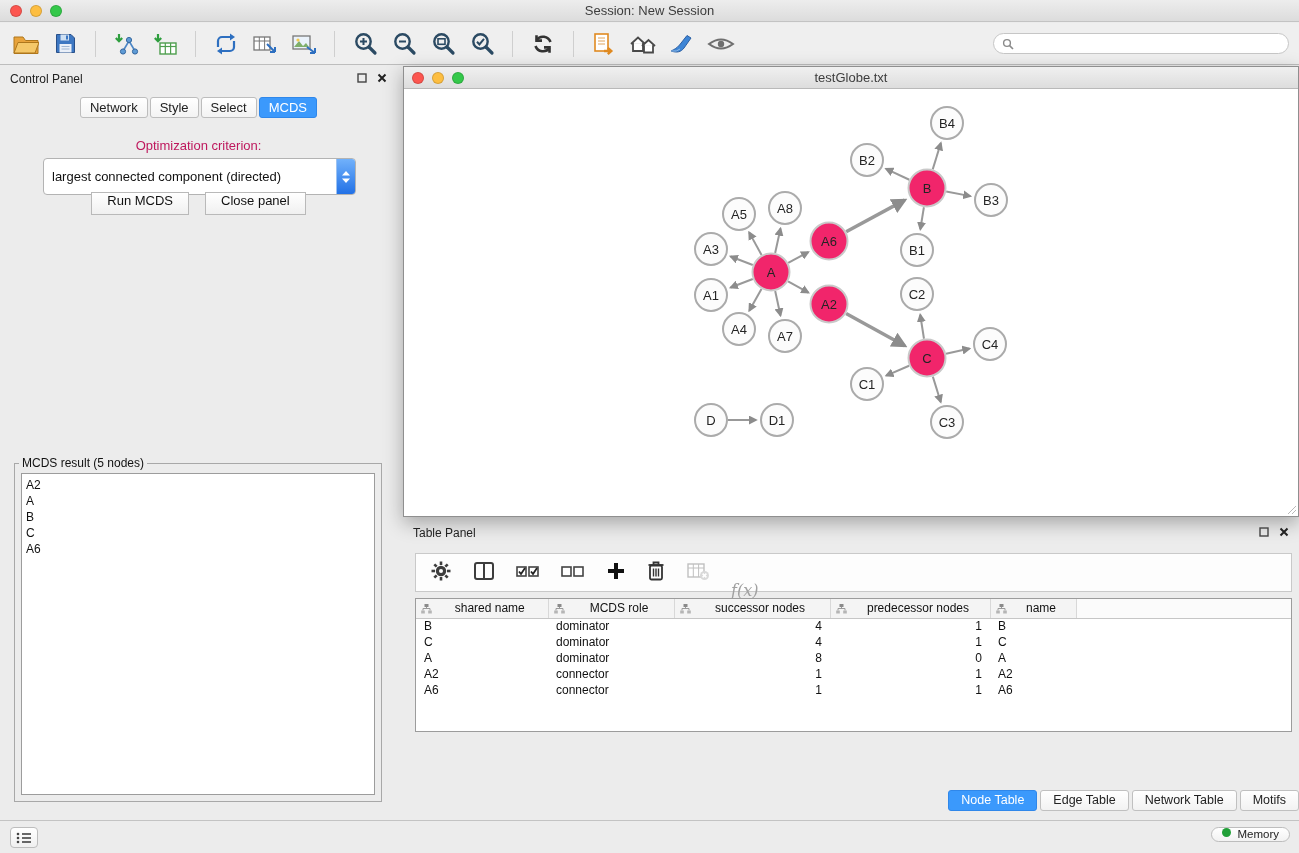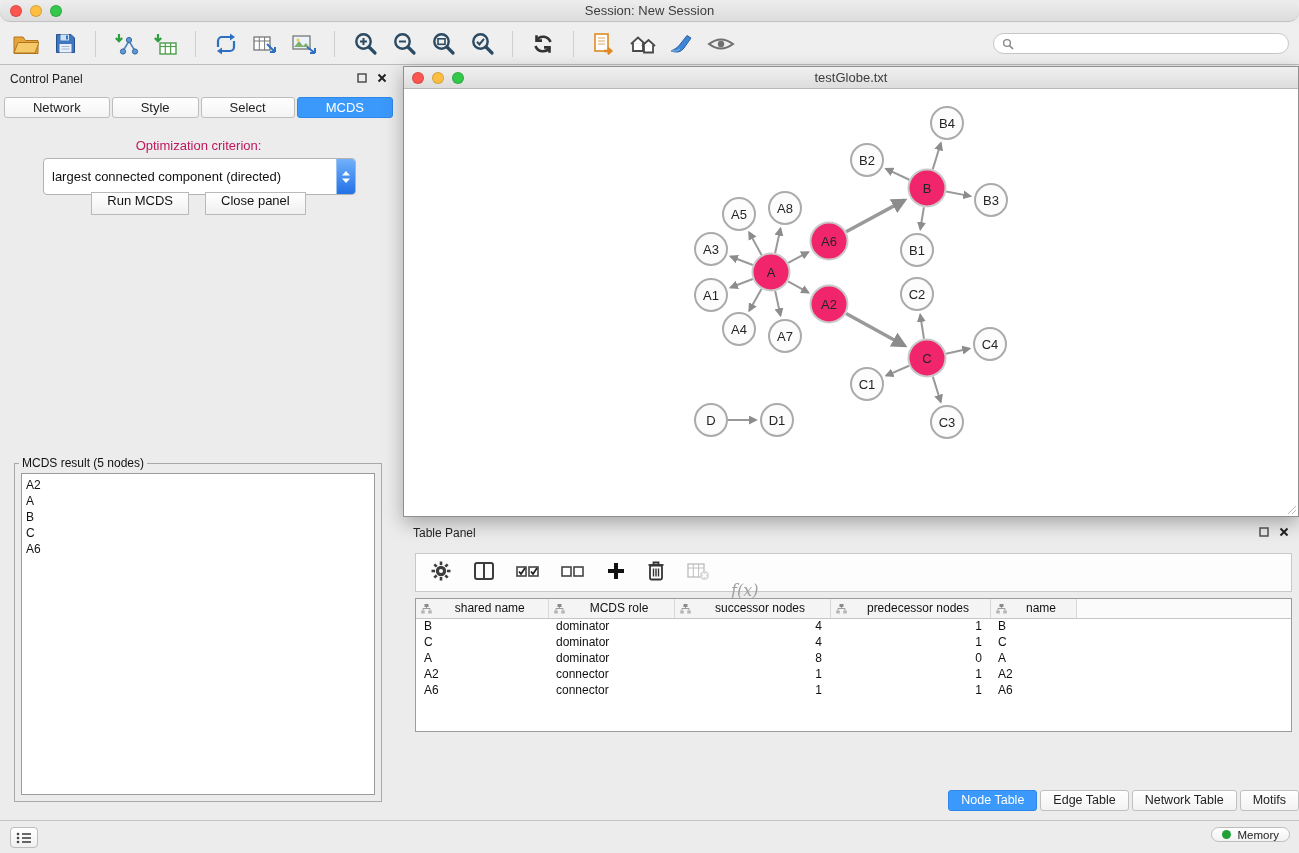--- a/index.html
+++ b/index.html
@@ -2,21 +2,21 @@
 <html><head>
 <meta charset="utf-8">
 <style>
   * { margin:0; padding:0; box-sizing:border-box; }
   html,body { width:1299px; height:853px; overflow:hidden;
     font-family:"Liberation Sans", sans-serif; background:#ececec; }
   .app { position:relative; width:1299px; height:853px; }
 
   
   .titlebar { position:absolute; left:0; top:0; width:100%; height:22px;
-    background:linear-gradient(#ededed,#dcdcdc); border-bottom:1px solid #c3c3c3;border-radius:10px; }
+    background:linear-gradient(#ededed,#dcdcdc); border-bottom:1px solid #c3c3c3; }
   .traffic { position:absolute; left:10px; top:5px; display:flex; gap:8px; }
   .light { width:12px; height:12px; border-radius:50%; border:1px solid rgba(0,0,0,.15); }
   .light.red{ background:#fc5650; } .light.yellow{ background:#fdbe41; } .light.green{ background:#34c84a; }
   .title-text { line-height:22px; text-align:center; font-size:13px; color:#3d3d3d; }
 
   
   .toolbar { position:absolute; left:0; top:23px; width:100%; height:42px;
     background:#efefef; border-bottom:1px solid #bdbdbd;
     display:flex; align-items:center; padding:0 10px; gap:7px; }
   .tbtn { width:32px; height:32px; display:flex; align-items:center; justify-content:center;
@@ -27,21 +27,21 @@
   .search-input { border:none; outline:none; flex:1; font-size:12px; background:transparent; }
 
   
   .content { position:absolute; left:0; top:66px; width:1299px; height:754px; }
 
   
   .control-panel { position:absolute; left:0; top:0; width:397px; height:754px; background:#ececec; }
   .panel-title { position:absolute; left:10px; top:6px; font-size:12px; color:#222; }
   .panel-controls { position:absolute; right:10px; top:7px; display:flex; gap:10px; align-items:center; }
   .cp-tabs { position:absolute; top:31px; left:0; width:100%; display:flex; justify-content:center; }
-  .seg-tab { height:21px; line-height:19px; padding:0 28px; font-size:13px; color:#222;
+  .seg-tab { height:21px; line-height:19px; padding:0 9px; font-size:13px; color:#222;
     background:linear-gradient(#fff,#f3f3f3); border:1px solid #bdbdbd; margin:0 1px; border-radius:3px; }
   .seg-tab.active { background:#3b99fc; color:#fff; border-color:#2f87ea; }
   .opt-label { position:absolute; top:72px; width:100%; text-align:center; font-size:13px; color:#be185d; }
   .dropdown { position:absolute; left:43px; top:92px; width:313px; height:37px;
     border:1px solid #b3b3b3; border-radius:4px; background:#fff; display:flex; align-items:center; overflow:hidden; }
   .dd-text { flex:1; font-size:13px; padding-left:8px; color:#111; white-space:nowrap; }
   .dd-stepper { width:19px; align-self:stretch; background:linear-gradient(#71b1fb,#2271e6);
     display:flex; align-items:center; justify-content:center; border-left:1px solid #9cc2f2; }
   .cp-buttons { position:absolute; top:126px; width:100%; display:flex; justify-content:center; gap:16px; }
   .cp-btn { height:23px; padding:0 15px; font-size:13px; color:#111;
@@ -87,21 +87,21 @@
   .bottom-tab.active { background:#3b99fc; color:#fff; border-color:#2f87ea; }
 
   
   .statusbar { position:absolute; left:0; top:820px; width:100%; height:33px;
     background:#ececec; border-top:1px solid #c3c3c3; }
   .status-btn { position:absolute; left:10px; top:6px; width:28px; height:21px;
     border:1px solid #bdbdbd; border-radius:4px; background:linear-gradient(#fff,#f0f0f0);
     display:flex; align-items:center; justify-content:center; }
   .memory-pill { position:absolute; right:9px; top:6px; height:15px; padding:0 10px;
     border:1px solid #bdbdbd; border-radius:11px; background:linear-gradient(#fff,#f2f2f2);
-    display:flex; align-items:center; gap:6px; font-size:11.5px; color:#222; }
+    display:flex; gap:6px; font-size:11.5px; color:#222; }
   .memory-dot { width:9px; height:9px; border-radius:50%; background:#21a038; }
 </style>
 </head>
 <body>
 
 <div class="app">
 
   <div class="titlebar">
     <div class="traffic">
       <div class="light red"></div>

